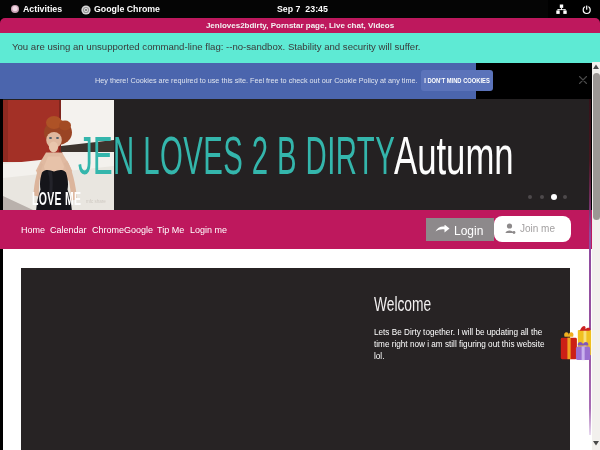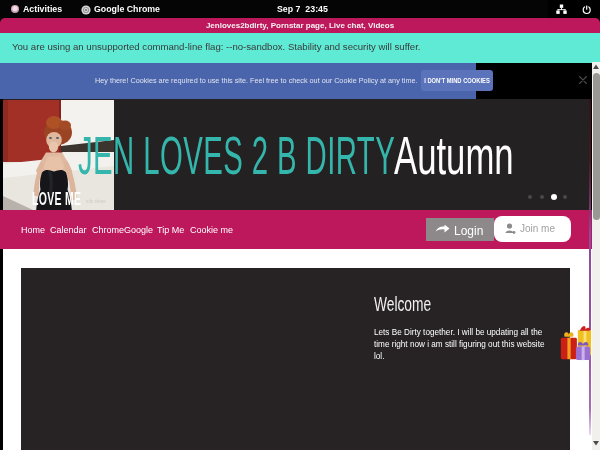--- a/index.html
+++ b/index.html
@@ -146,21 +146,21 @@
 <div class="abs dot" style="left:540px;top:195px;width:4.4px;height:4.4px;background:#4d494b"></div>
 <div class="abs dot" style="left:551px;top:194px;width:6px;height:6px;background:#fff"></div>
 <div class="abs dot" style="left:563px;top:195px;width:4.4px;height:4.4px;background:#4d494b"></div>
 
 <div class="abs" id="nav">
   <span class="item" style="left:21px">Home</span>
   <span class="item" style="left:50px">Calendar</span>
   <span class="item" style="left:92px">Chrome</span>
   <span class="item" style="left:124px">Google</span>
   <span class="item" style="left:157px">Tip Me</span>
-  <span class="item" style="left:190px">Cookie me</span>
+  <span class="item" style="left:190px">Login me</span>
 </div>
 <div class="abs" id="loginbtn">
   <svg class="abs" style="left:9px;top:7px" width="15" height="9" fill="#fff">
     <path d="M0.5 6.5 C2 2.5 6.5 0.8 9.5 1.6 L9.5 -0.5 L14.5 3.5 L9.5 7.5 L9.5 4.4 C6.5 3.8 3 4.6 0.5 6.5 Z"></path>
   </svg>
   <span class="abs" style="left:28px;top:6px">Login</span>
 </div>
 <div class="abs" id="joinbtn">
   <svg class="abs" style="left:11px;top:7px" width="11" height="12" fill="#8d8a8b">
     <circle cx="4.5" cy="3" r="2.6"></circle>

